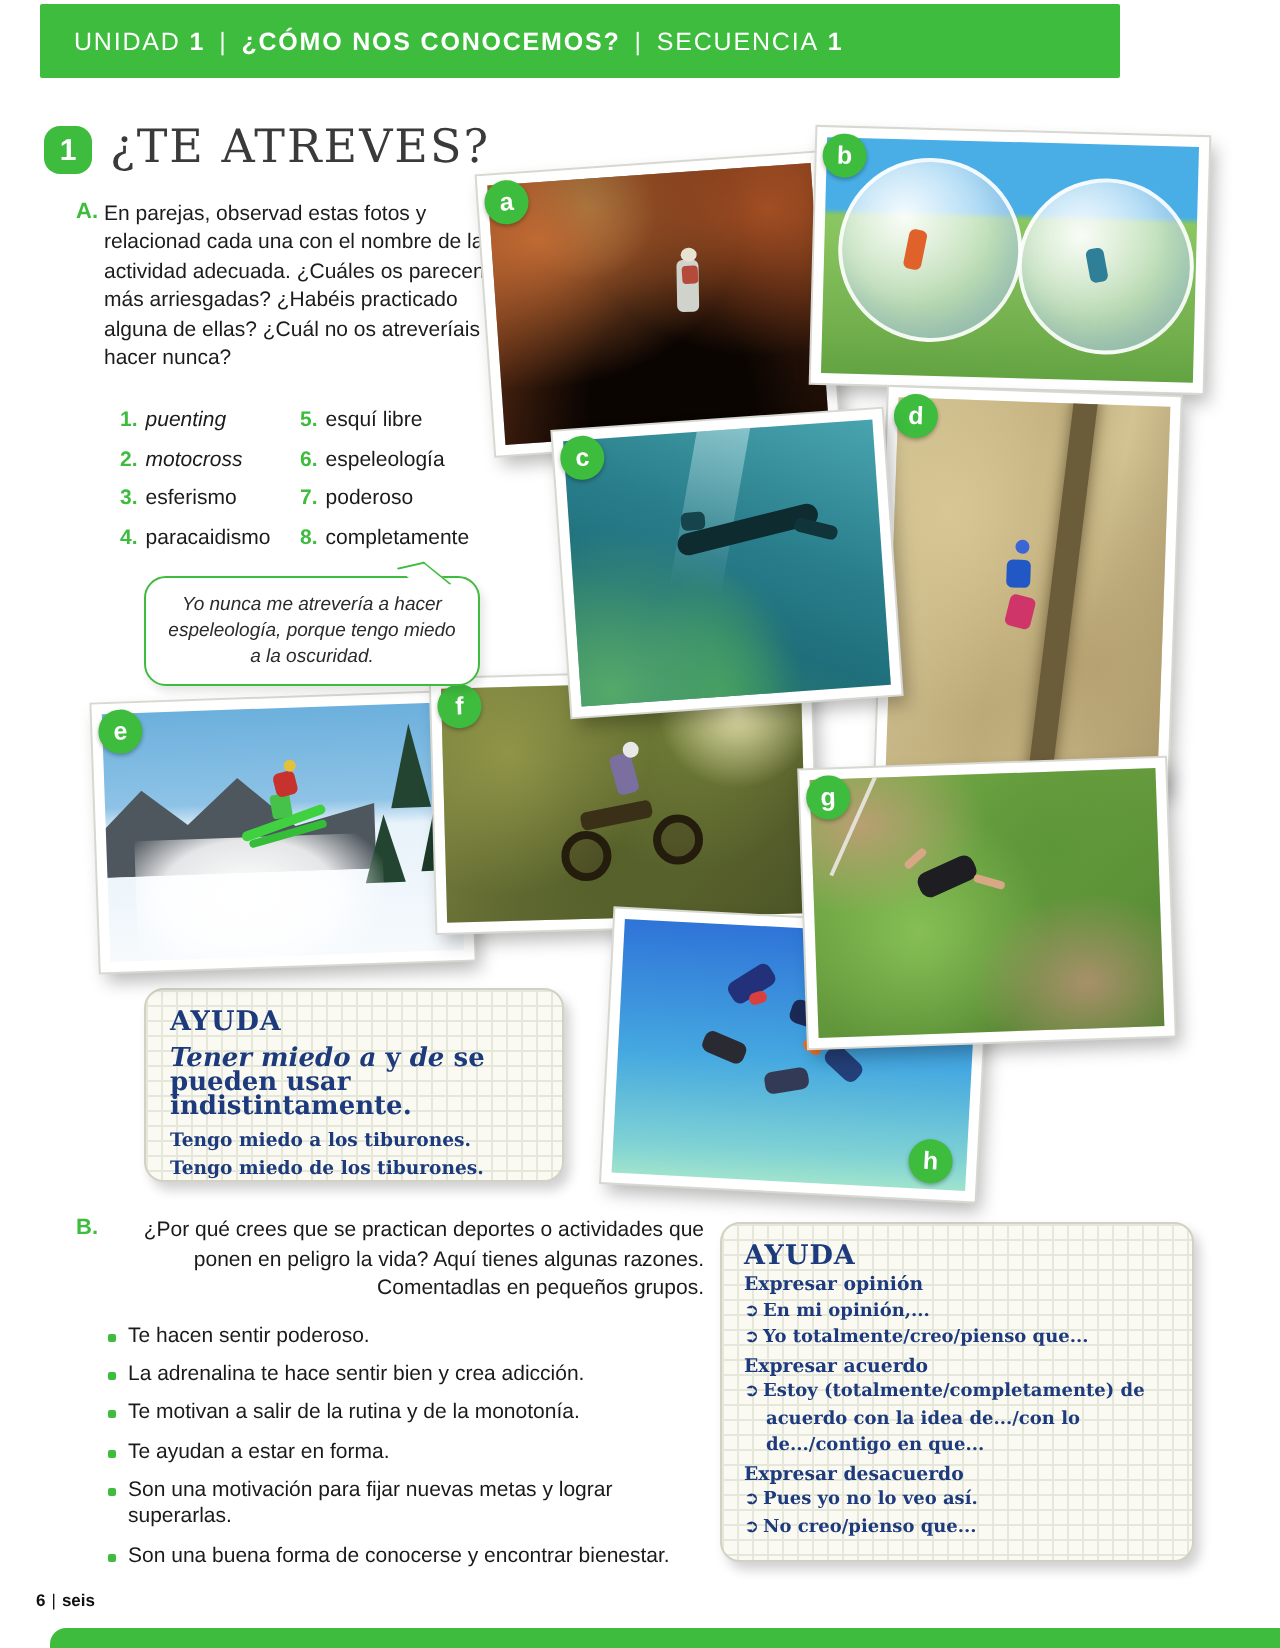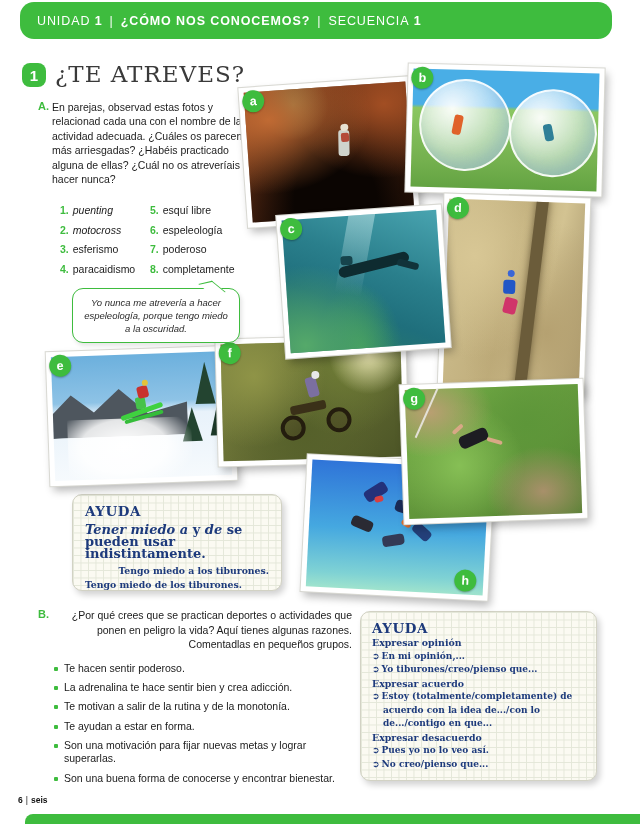--- a/index.html
+++ b/index.html
@@ -1,21 +1,21 @@
 <!DOCTYPE html>
 <html><head>
 <meta charset="utf-8">
 <style>
   html,body{margin:0;padding:0;background:#ffffff;}
   #page{position:relative;width:640px;height:824px;background:#ffffff;overflow:hidden;
         font-family:"Liberation Sans",sans-serif;color:#1a1a1a;}
 
   
-  .hdr-bar{position:absolute;left:20px;top:2px;width:592px;height:37px;background:#3ebc3e;
-           border-radius:14px;display:flex;align-items:center;padding-left:17px;box-sizing:border-box;}
+  .hdr-bar{position:absolute;left:20px;top:2px;width:540px;height:37px;background:#3ebc3e;
+           border-radius:1px;display:flex;align-items:center;padding-left:17px;box-sizing:border-box;}
   .hdr-bar span{color:#fff;font-size:12.5px;letter-spacing:.9px;white-space:pre;}
   .hdr-light{font-weight:400;}
   .hdr-bold{font-weight:700;}
   .hdr-sep{opacity:.95;font-weight:300;padding:0 7px;}
   .bottom-bar{position:absolute;left:25px;top:814px;width:615px;height:10px;background:#3ebc3e;
               border-radius:8px 0 0 0;}
   .footer{position:absolute;left:18px;top:795px;font-size:8.5px;font-weight:700;color:#111;}
   .footer .sep{font-weight:300;padding:0 3px;}
 
   
@@ -145,21 +145,21 @@
   
   .ayuda{position:absolute;background-color:#fbfaf2;
          background-image:linear-gradient(#e4e7d9 1px, transparent 1px),linear-gradient(90deg,#e4e7d9 1px, transparent 1px);
          background-size:7.5px 7.5px;border:1px solid #d2d2c4;border-radius:10px;
          box-shadow:3px 4px 6px rgba(0,0,0,.18);box-sizing:border-box;color:#1d3a7c;
          font-family:"DejaVu Serif",serif;}
   .ayuda-title{font-weight:700;font-size:13.5px;letter-spacing:.5px;}
   #ayuda1{left:72px;top:494px;width:210px;height:97px;padding:8px 12px;}
   #ayuda1 .ay1-rule{margin-top:5px;font-size:13px;line-height:12px;font-weight:700;}
   #ayuda1 .ay1-ex{font-size:9.3px;line-height:13.5px;font-weight:700;}
-  #ayuda1 .ay1-ex.first{margin-top:4px;text-align:right;}
+  #ayuda1 .ay1-ex.first{margin-top:4px;}
   #ayuda2{left:360px;top:611px;width:237px;height:170px;padding:8px 11px;}
   .ay2-h{font-size:9.4px;font-weight:700;line-height:13.5px;}
   .ay2-i{font-size:9px;font-weight:700;line-height:13.5px;padding-left:11px;text-indent:-11px;}
   .ay2-arrow{margin-right:2px;font-family:"DejaVu Sans",sans-serif;font-weight:400;}
 
   
   .b-letter{left:38px;top:608px;}
   .b-text{position:absolute;left:52px;top:608px;width:300px;font-size:10.5px;line-height:14.6px;text-align:right;}
   .b-bullets{position:absolute;left:54px;top:662px;width:300px;}
   .b-row{display:flex;margin-bottom:5.6px;font-size:10.5px;line-height:13.6px;}
@@ -350,21 +350,21 @@
     <div class="b-row">
         <span class="b-dot"></span>
         <span>Son una buena forma de conocerse y encontrar bienestar.</span>
       </div>
   </div>
 
   <div class="ayuda" id="ayuda2">
     <div class="ayuda-title">AYUDA</div>
     <div class="ay2-h">Expresar opinión</div>
     <div class="ay2-i"><span class="ay2-arrow">➲</span><span>En mi opinión,...</span></div>
-    <div class="ay2-i"><span class="ay2-arrow">➲</span><span>Yo tiburones/creo/pienso que...</span></div>
+    <div class="ay2-i"><span class="ay2-arrow">➲</span><span>Yo totalmente/creo/pienso que...</span></div>
     <div class="ay2-h">Expresar acuerdo</div>
     <div class="ay2-i"><span class="ay2-arrow">➲</span><span>Estoy (totalmente/completamente) de acuerdo con la idea de.../con lo de.../contigo en que...</span></div>
     <div class="ay2-h">Expresar desacuerdo</div>
     <div class="ay2-i"><span class="ay2-arrow">➲</span><span>Pues yo no lo veo así.</span></div>
     <div class="ay2-i"><span class="ay2-arrow">➲</span><span>No creo/pienso que...</span></div>
   </div>
 
   <div class="footer">
     <span>6</span><span class="sep">|</span><span>seis</span>
   </div>

